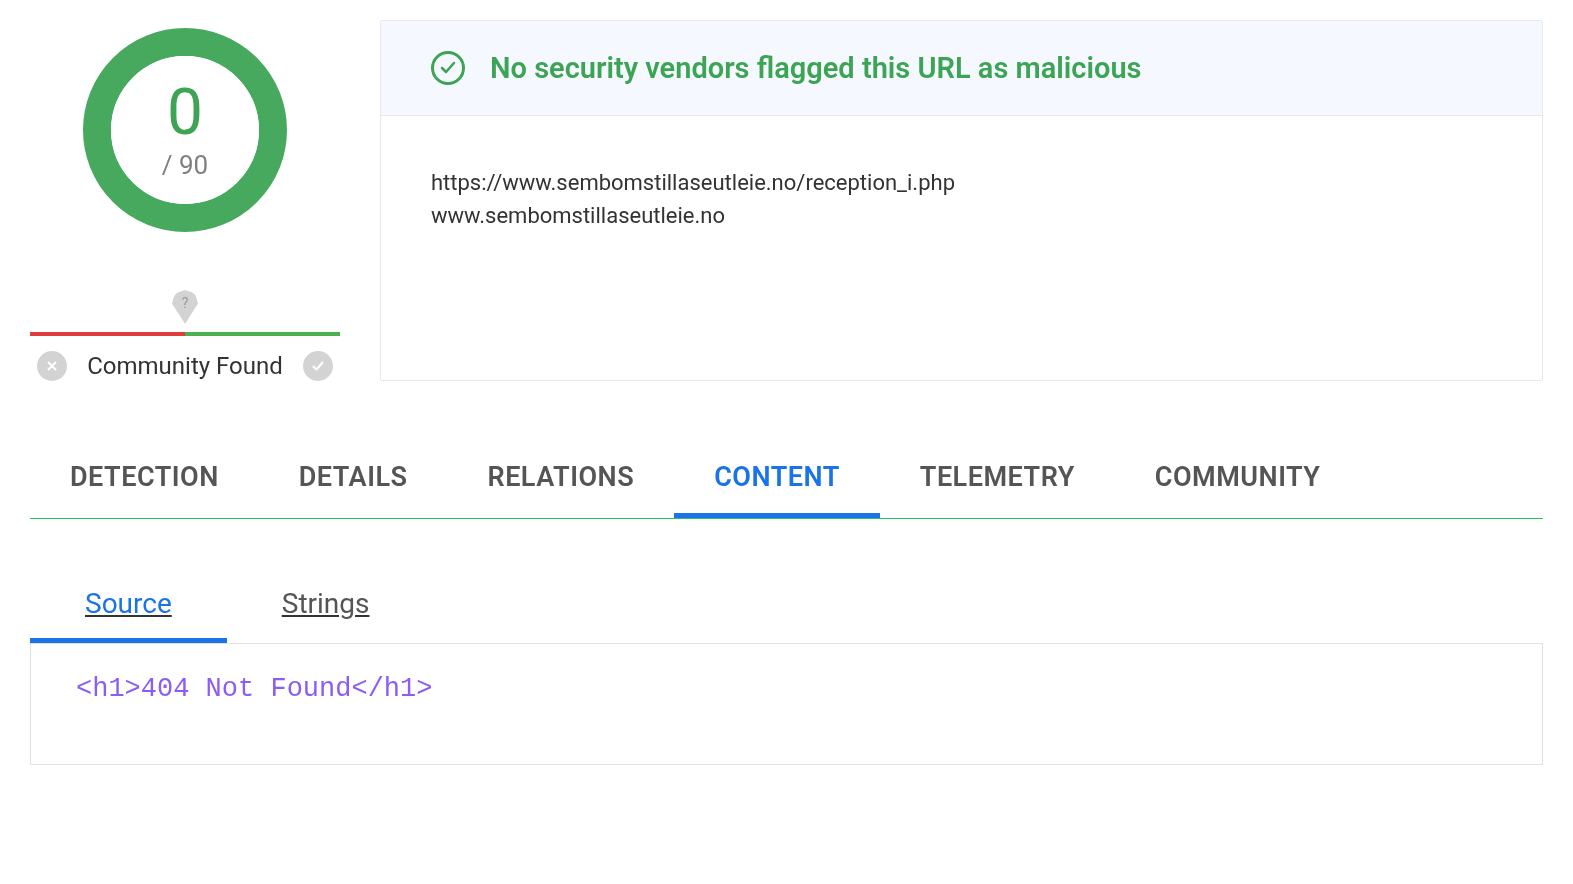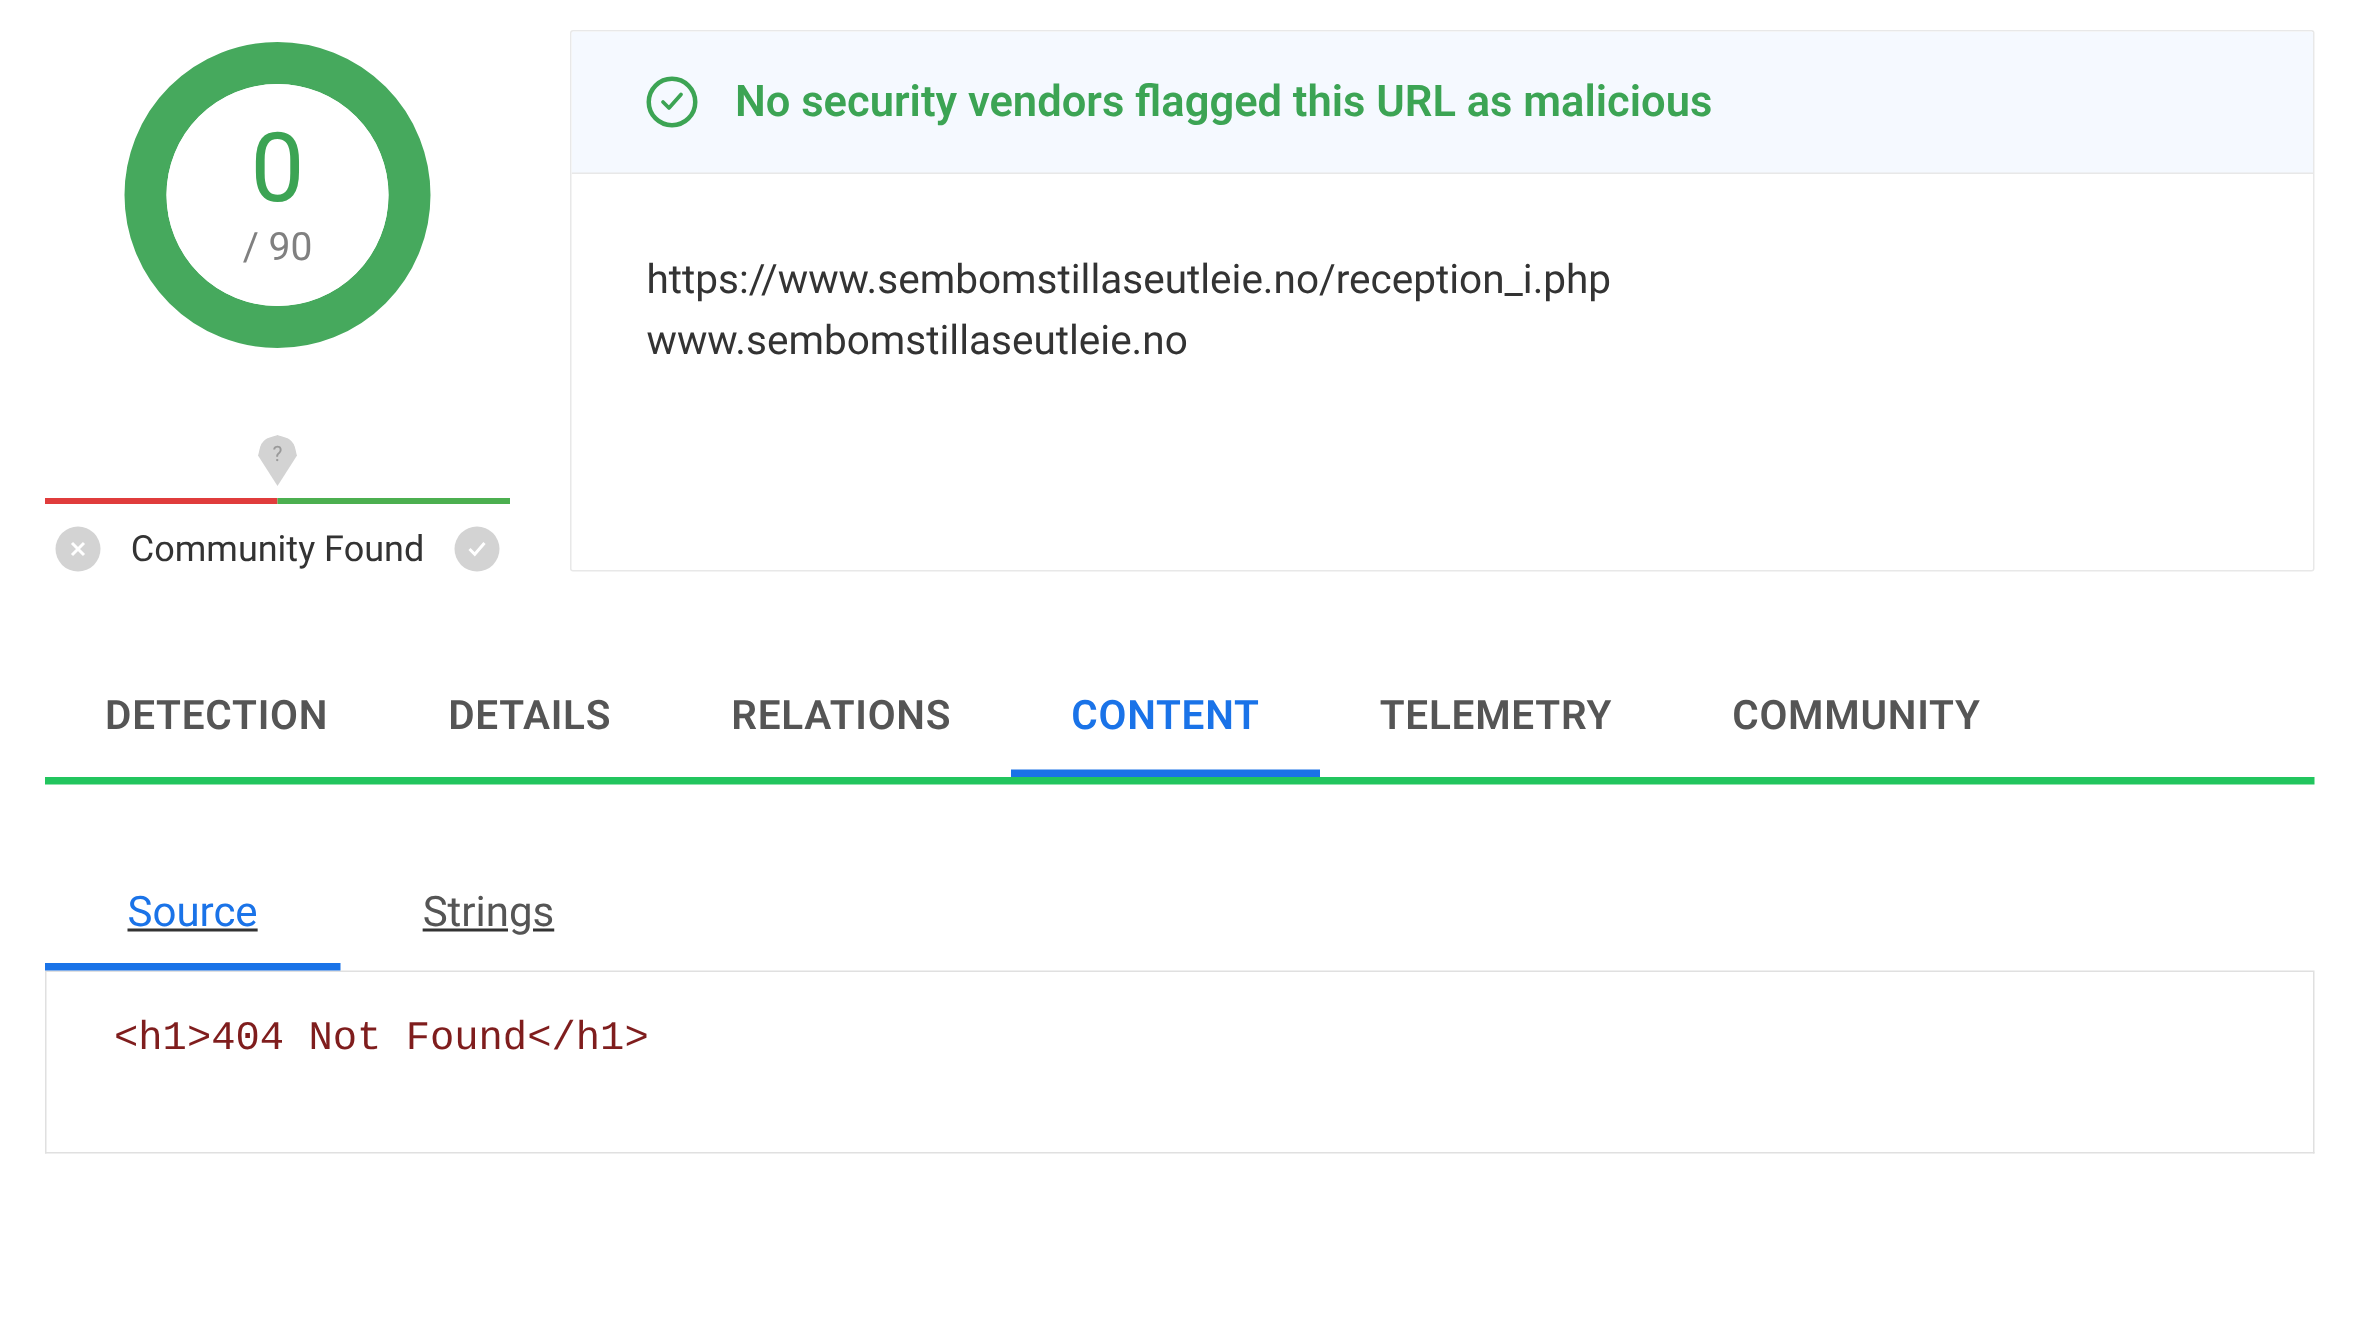--- a/index.html
+++ b/index.html
@@ -148,27 +148,27 @@
     }
     .verdict-text {
       font-size: 29px;
       font-weight: 600;
       color: #3ca454;
     }
     .url-section {
       padding: 50px;
     }
     .url-line {
-      font-size: 27px;
+      font-size: 22px;
       color: #333;
       line-height: 1.5;
     }
     .tabs-container {
       display: flex;
-      border-bottom: 5px solid #22c55e;
+      border-bottom: 1px solid #22c55e;
       gap: 0;
       margin-bottom: 50px;
     }
     .tab {
       padding: 20px 40px;
       font-size: 27px;
       font-weight: 600;
       color: #555;
       letter-spacing: 0.5px;
       cursor: pointer;
@@ -196,21 +196,21 @@
       border-bottom-color: #1a73e8;
     }
     .content-area {
       border: 1px solid #e0e0e0;
       border-top: none;
       padding: 30px 45px 60px;
     }
     .source-code {
       font-family: "Courier New", Courier, monospace;
       font-size: 27px;
-      color: #7f1d1d;
+      color: #8b5cf6;
     }
   </style>
 </head>
 <body>
 
 <div class="top-section">
   <div class="score-column">
     <div class="score-circle">
       <svg viewBox="0 0 210 210">
         <circle cx="105" cy="105" r="88" fill="none" stroke="#3ca454" stroke-width="28" opacity="0.95"></circle>

